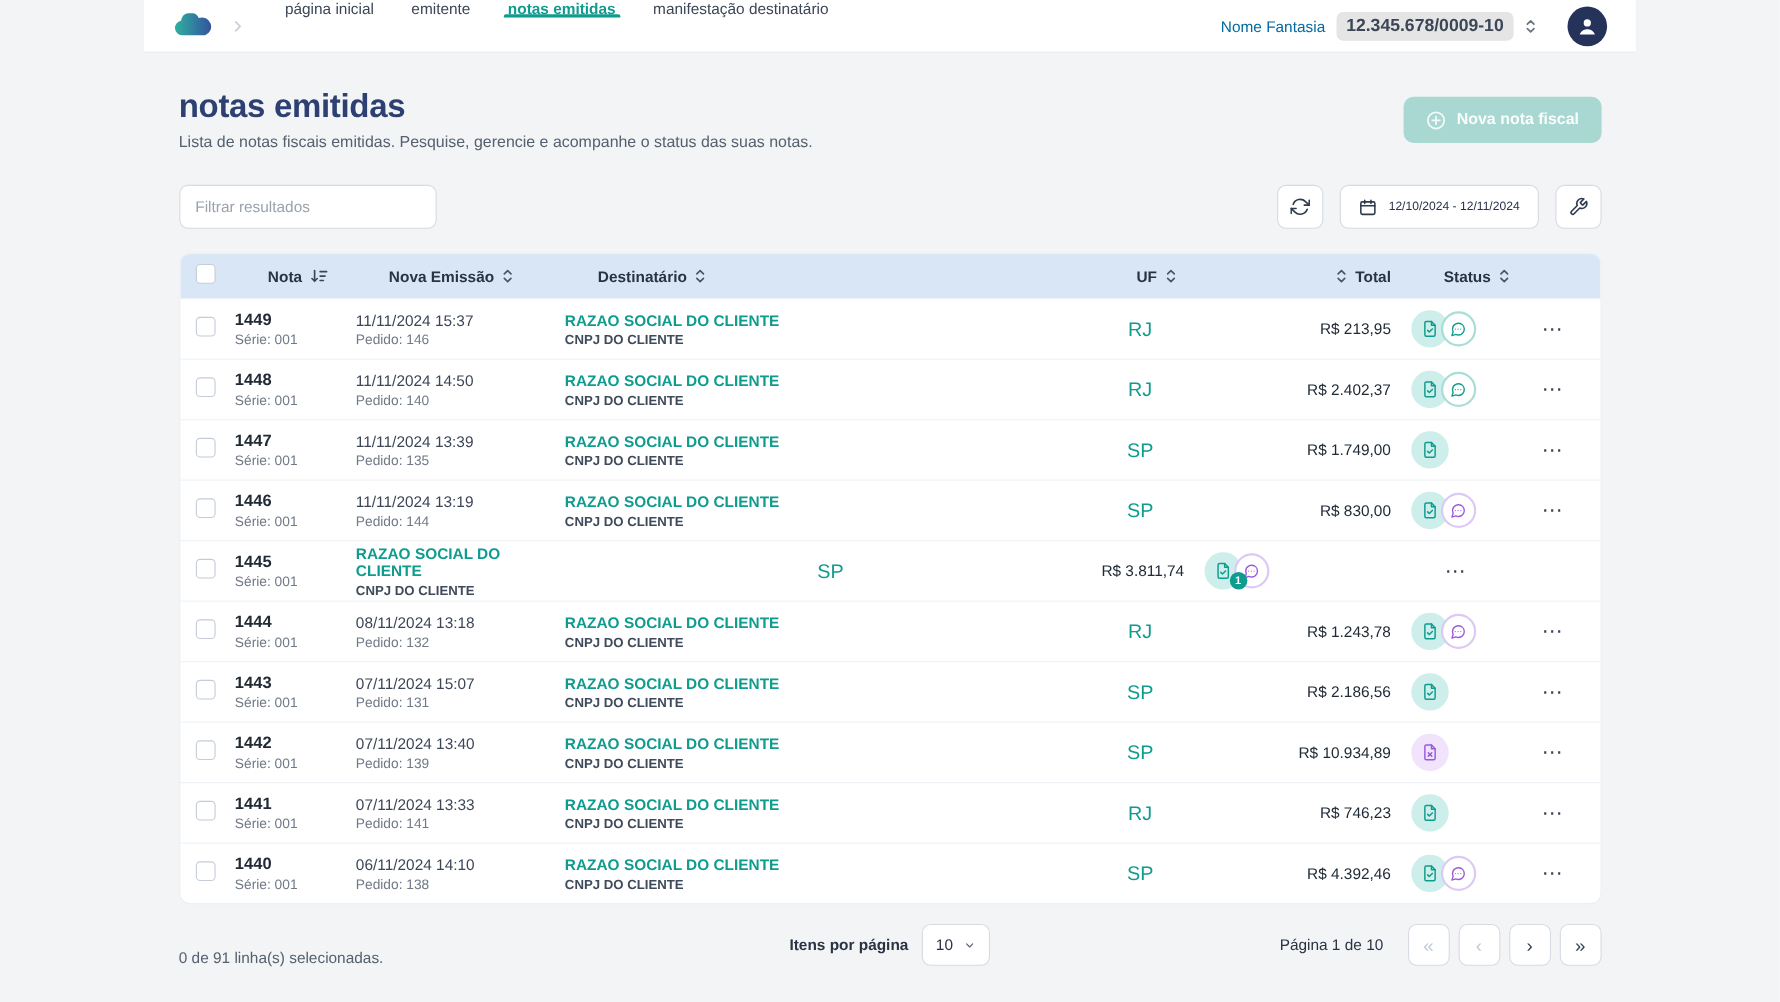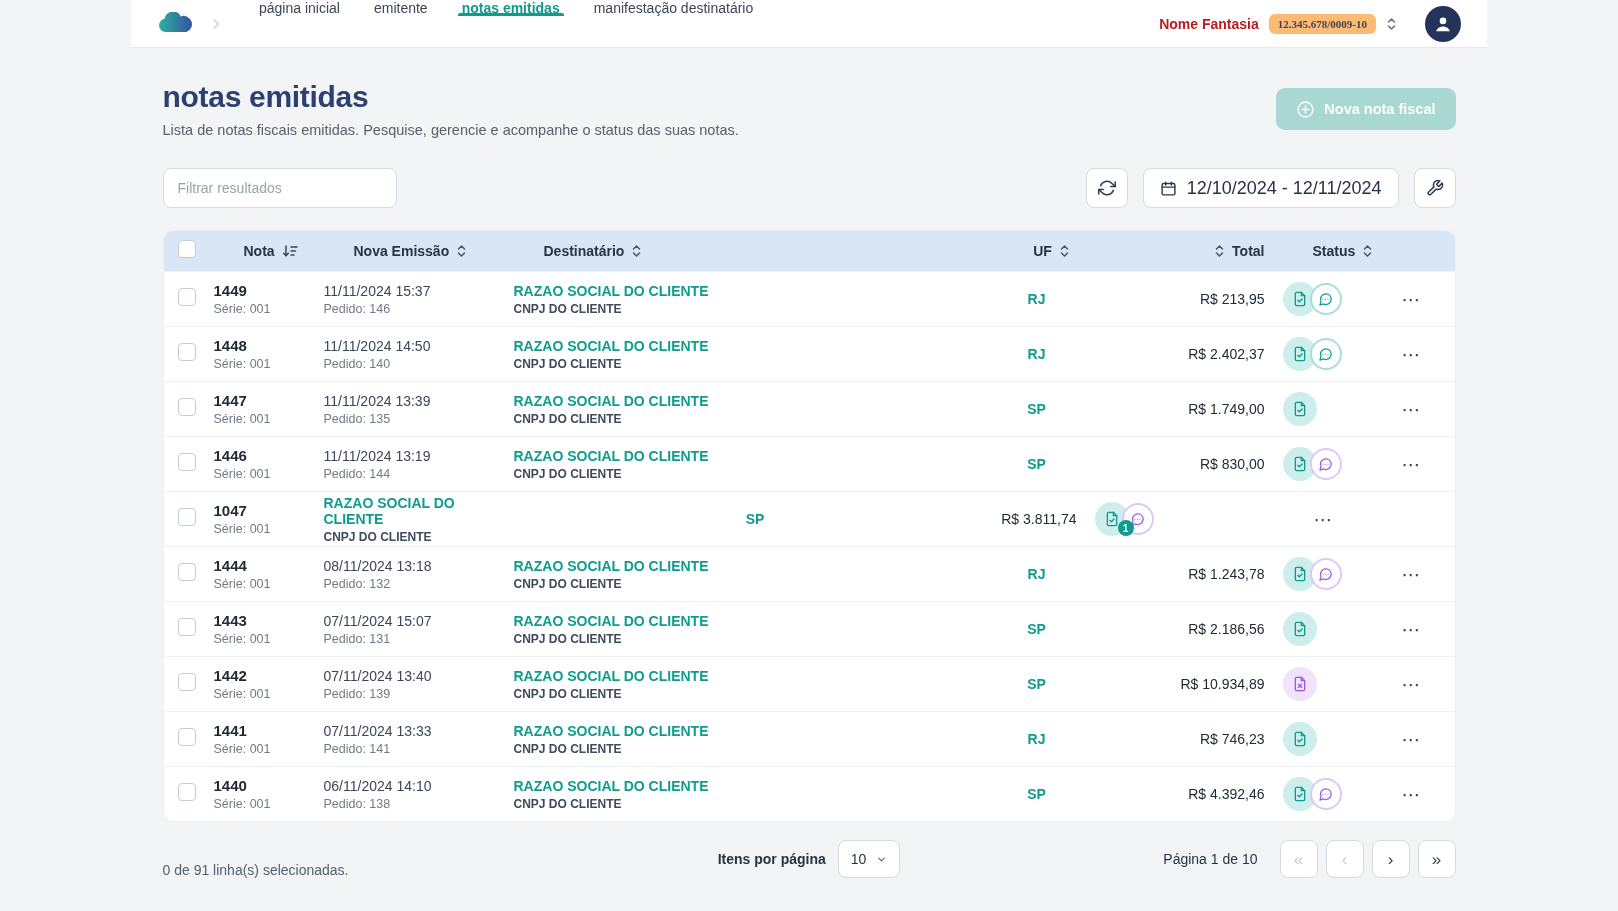--- a/index.html
+++ b/index.html
@@ -25,24 +25,24 @@
     display: flex; align-items: center; padding: 0 14px; position: relative;
     font-size: 14px; color: #3c4656; text-decoration: none; white-space: nowrap;
   }
   .nav-item.active { color: #0f9b8e; font-weight: 700; }
   .nav-item.active::after {
     content: ""; position: absolute; left: 10px; right: 10px; bottom: 0;
     height: 3px; background: #0f9b8e; border-radius: 2px 2px 0 0;
   }
   .topbar-spacer { flex: 1; }
   .company { display: flex; align-items: center; gap: 10px; cursor: pointer; }
-  .company-name { font-size: 14px; font-weight: 700; color: #b91c1c; }
+  .company-name { font-size: 14px; font-weight: 400; color: #0369a1; }
   .cnpj-badge {
-    background: #fdba74; border-radius: 6px; padding: 4px 9px;
-    font-size: 11px; font-weight: 600; color: #3c4656; font-family: Liberation Serif, serif;
+    background: #e5e5e5; border-radius: 6px; padding: 4px 9px;
+    font-size: 16px; font-weight: 600; color: #3c4656;
   }
   .avatar {
     width: 36px; height: 36px; border-radius: 50%; background: #25335a;
     display: flex; align-items: center; justify-content: center; margin-left: 14px;
   }
 
   
   .main { width: 1293px; margin: 0 auto; padding-top: 32px; }
   .title-row { display: flex; align-items: center; justify-content: space-between; }
   .page-title { font-size: 30px; font-weight: 800; color: #2d4071; letter-spacing: -0.3px; }
@@ -63,21 +63,21 @@
   .filter-input::placeholder { color: #9aa3ad; }
   .toolbar-right { margin-left: auto; display: flex; align-items: center; gap: 15px; }
   .icon-btn {
     height: 40px; min-width: 42px; background: #fff; border: 1px solid #d6dbe2;
     border-radius: 8px; display: flex; align-items: center; justify-content: center;
     color: #2e3a4d;
   }
   .date-btn {
     height: 40px; background: #fff; border: 1px solid #d6dbe2; border-radius: 8px;
     display: flex; align-items: center; gap: 10px; padding: 0 16px;
-    font-size: 18px; color: #27324a; font-weight: 500;
+    font-size: 11px; color: #27324a; font-weight: 500;
   }
 
   
   .card {
     margin-top: 22px; background: #fff; border: 1px solid #eceff3;
     border-radius: 10px; overflow: hidden;
   }
   .grid-row {
     display: grid;
     grid-template-columns: 36px 110px 190px 1fr 80px 188px 118px 58px;
@@ -91,21 +91,21 @@
   .checkbox {
     width: 18px; height: 18px; border: 1.5px solid #c3ccd8; border-radius: 4px;
     background: #fff; display: inline-block; cursor: pointer;
   }
   .trow { height: 55px; border-top: 1px solid #eef1f5; }
   .t-main { font-size: 15px; font-weight: 700; color: #212b36; }
   .t-sub { font-size: 12.5px; color: #707a87; margin-top: 3px; }
   .t-date { font-size: 14px; color: #3c4656; }
   .t-dest { font-size: 14px; font-weight: 700; color: #0f9b8e; cursor: pointer; text-decoration: none; display: block; }
   .t-cnpj { font-size: 12px; font-weight: 600; color: #3f4a5a; margin-top: 3px; }
-  .t-uf { font-size: 14px; font-weight: 700; color: #0f9b8e; text-align: center; }
+  .t-uf { font-size: 18px; font-weight: 400; color: #0f9b8e; text-align: center; }
   .t-total { font-size: 14px; color: #212b36; text-align: right; }
   .cell-status { display: flex; align-items: center; padding-left: 18px; }
   .th-status { padding-left: 18px; }
   .sicon {
     width: 34px; height: 34px; border-radius: 50%;
     display: flex; align-items: center; justify-content: center; cursor: pointer;
     position: relative; flex: none;
   }
   .doc-ok { background: #cdeeea; color: #0f9b8e; }
   .doc-cancel { background: #f0e3fb; color: #9b59e0; }
@@ -446,21 +446,21 @@
 
       </span>
     </div>
     <div class="cell-actions">
       <button class="dots-btn">⋯</button>
     </div>
   </div>
         <div class="grid-row trow">
     <div><span class="checkbox"></span></div>
     <div>
-      <div class="t-main">1047</div>
+      <div class="t-main">1445</div>
       <div class="t-sub">Série: 001</div>
     </div>
     <div>
       <a class="t-dest">RAZAO SOCIAL DO CLIENTE</a>
       <div class="t-cnpj">CNPJ DO CLIENTE</div>
     </div>
     <div class="t-uf">SP</div>
     <div class="t-total">R$ 3.811,74</div>
     <div class="cell-status">
       <span class="sicon doc-ok">

